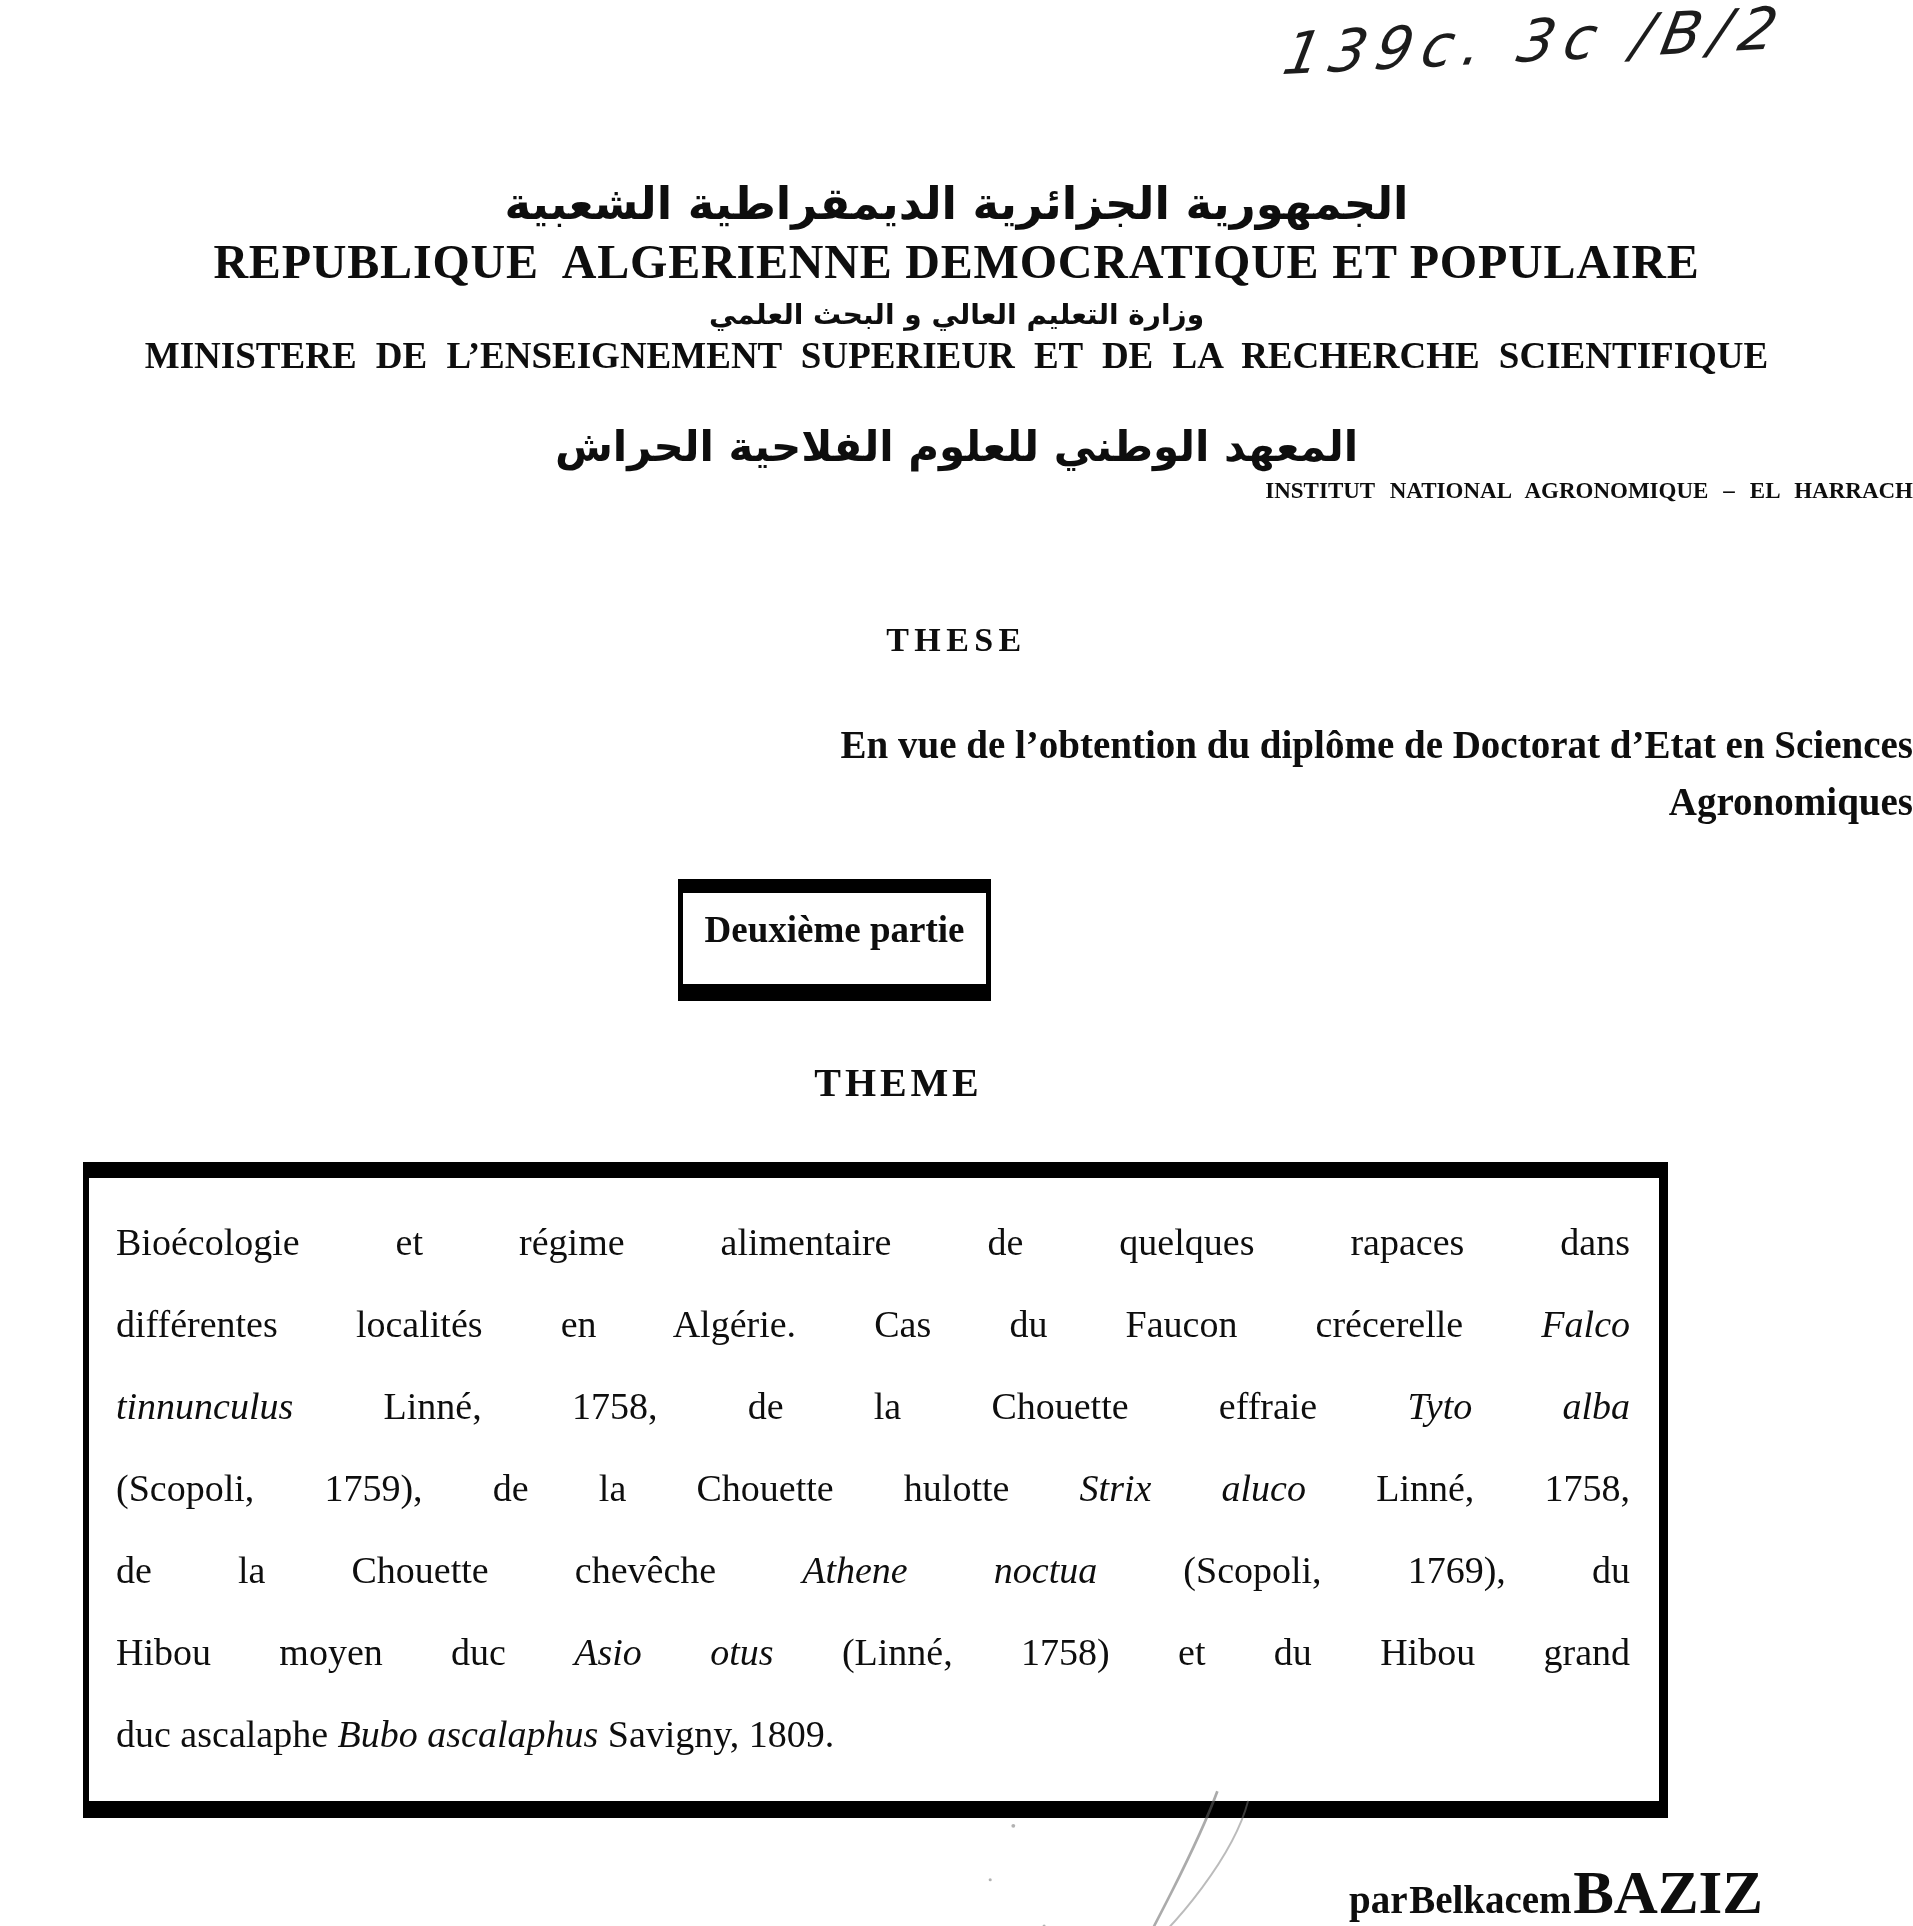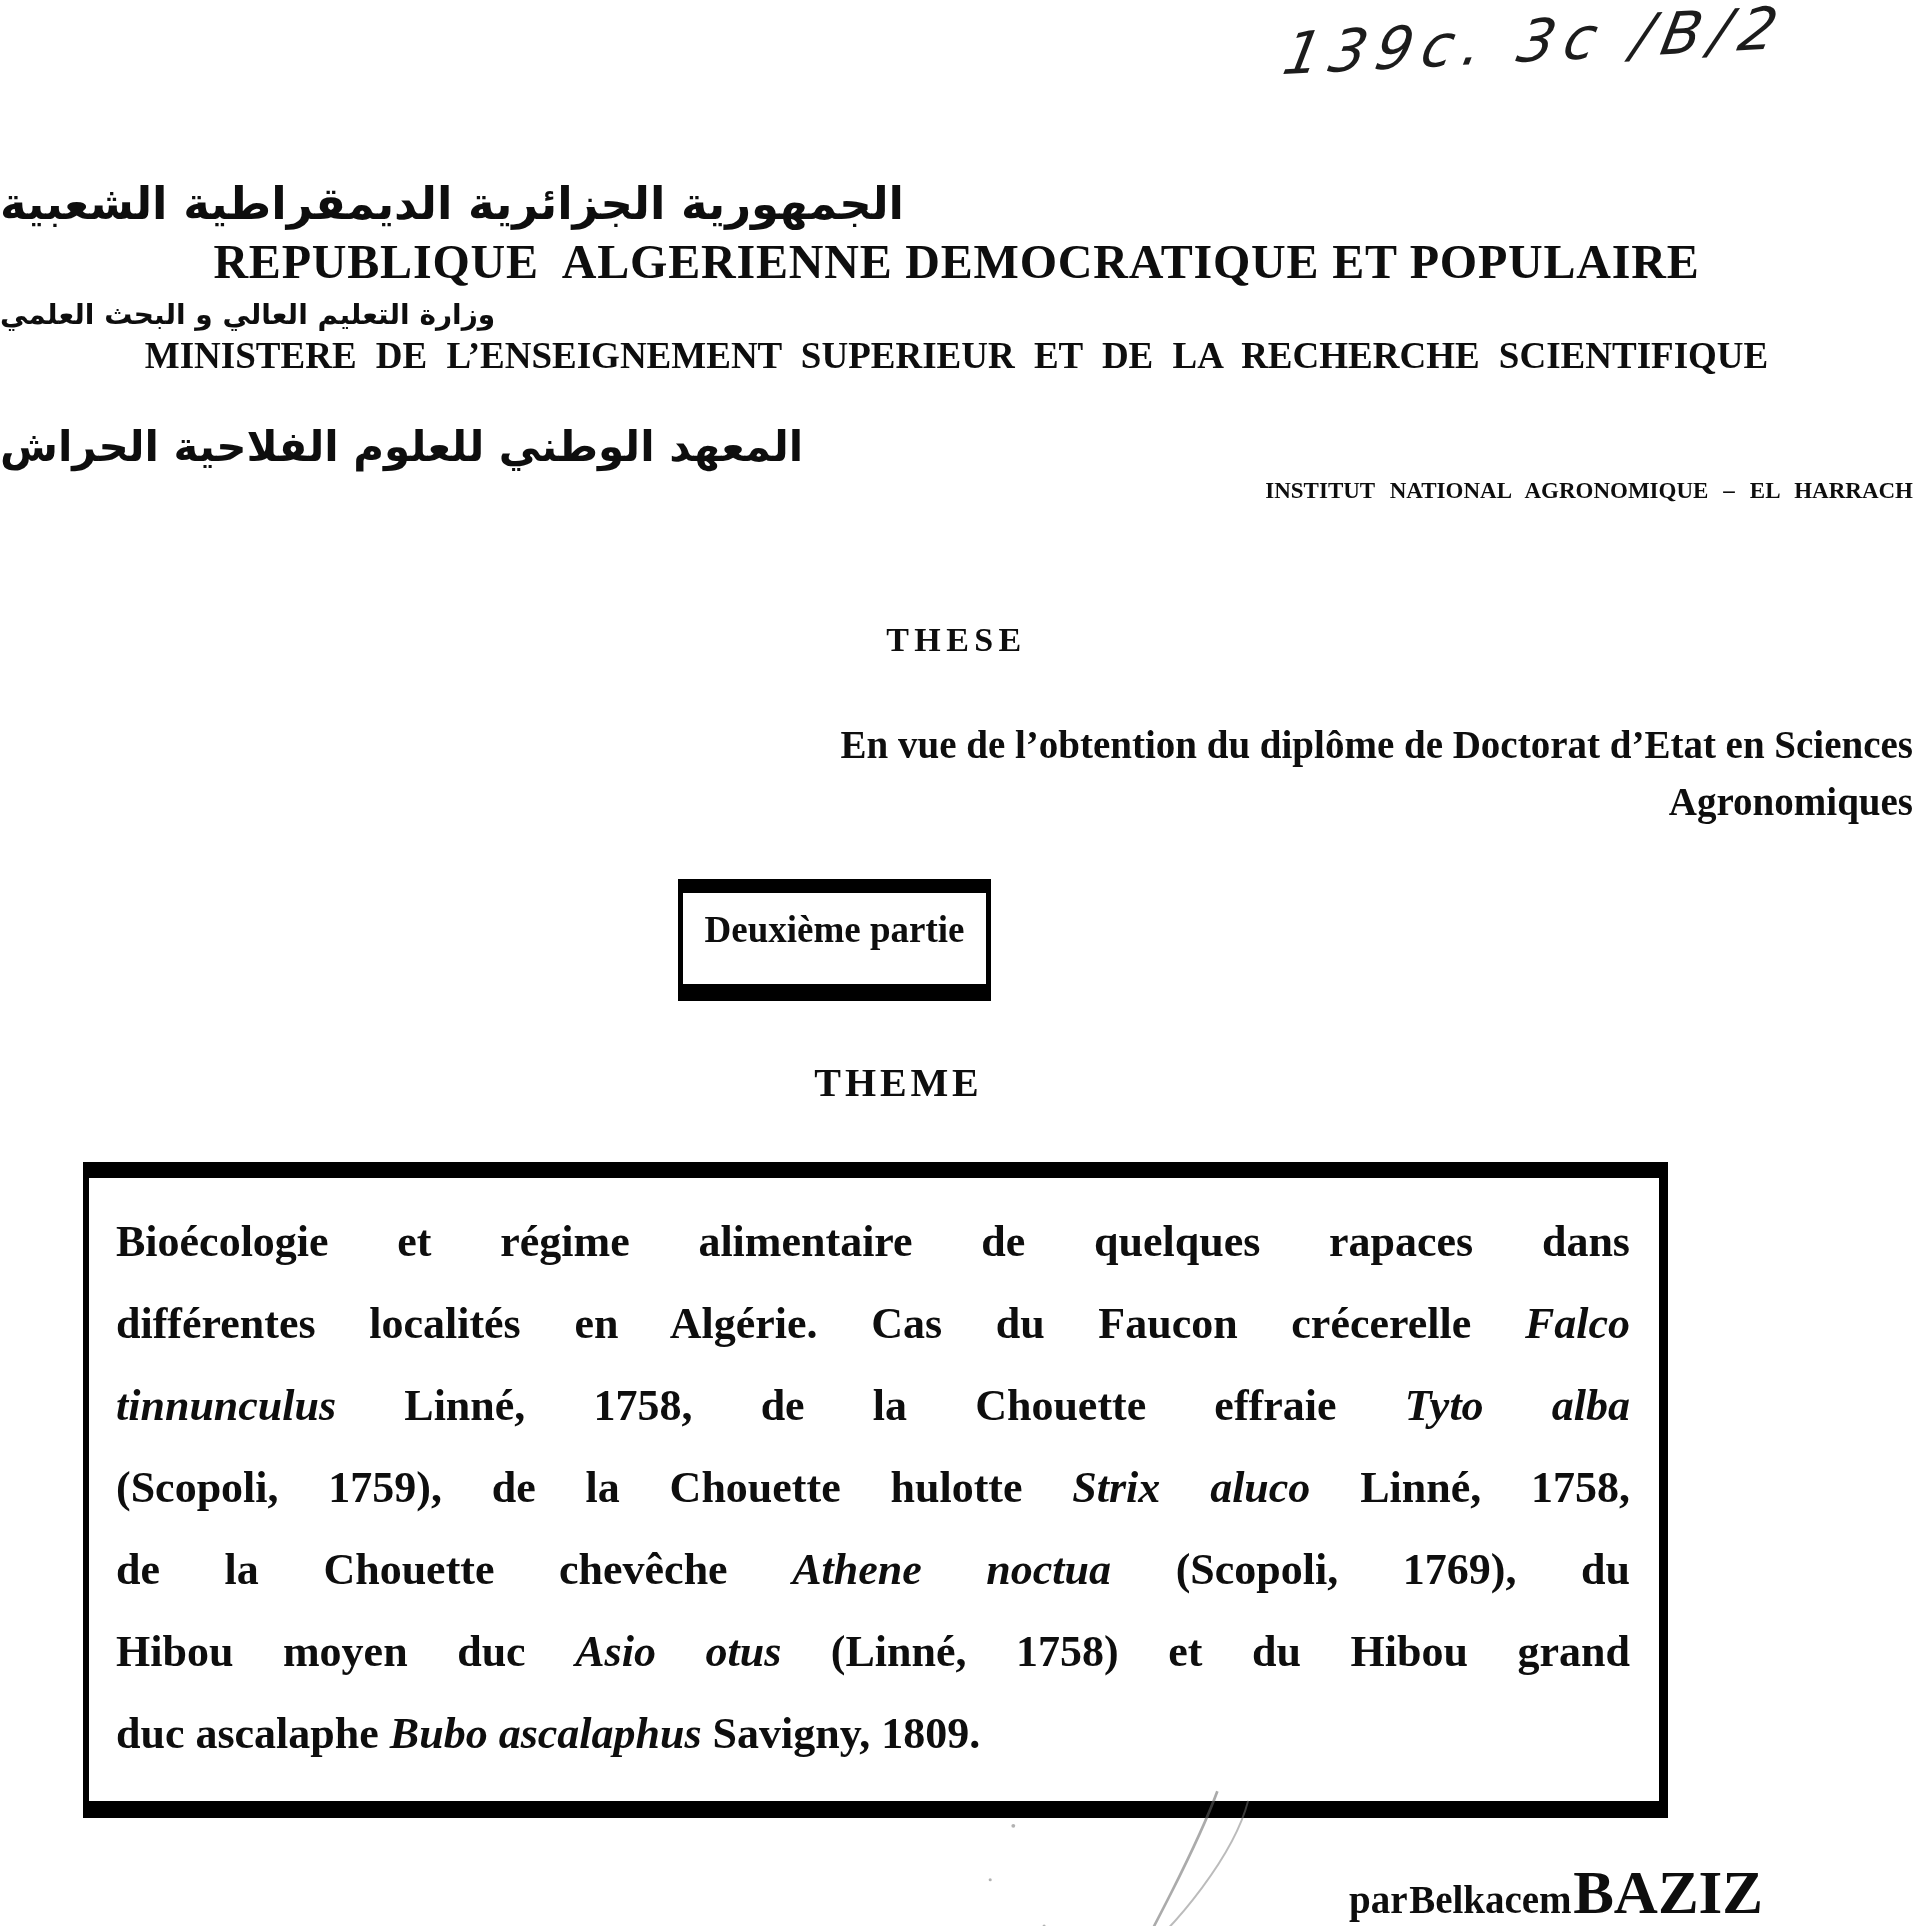--- a/index.html
+++ b/index.html
@@ -18,21 +18,21 @@
     top:7px;
     right:127px;
     font-family:"DejaVu Sans",sans-serif;
     font-style:italic;
     font-weight:400;
     font-size:58px;
     letter-spacing:9.2px;
     color:#1c1c1c;
     transform:rotate(-3deg) skewX(-14deg);
   }
-  .h-ar{font-family:"DejaVu Sans",sans-serif;font-weight:700;}
+  .h-ar{font-family:"DejaVu Sans",sans-serif;font-weight:700;text-align:center;}
   .h-ar1{font-size:45px;padding-top:177px;}
   .h-fr{font-weight:700;text-align:center;}
   .h-fr1{font-size:48px;letter-spacing:0.8px;margin-top:3.9px;white-space:pre-wrap;}
   .h-ar2{font-size:28px;margin-top:9px;}
   .h-fr2{font-size:37px;word-spacing:10px;margin-top:3.1px;}
   .h-ar3{font-size:42px;margin-top:45px;}
   .h-fr3{font-size:23px;word-spacing:9.2px;margin-top:7px;text-align:right;}
   .these{font-size:34px;font-weight:700;text-align:center;letter-spacing:5.4px;margin-top:117px;}
   .purpose{font-size:39px;font-weight:700;text-align:right;line-height:1.45;margin-top:58px;}
   .part-box{
@@ -53,22 +53,22 @@
     margin-top:56px;
     margin-left:83px;
     width:1585px;
     border:6.2px solid #000;
     border-top-width:16px;
     border-bottom-width:17.7px;
     border-right-width:9.2px;
     padding:22.3px 29px 26px 27px;
   }
   .title-line{
-    font-size:44px;
-    font-weight:700;
+    font-size:38px;
+    font-weight:400;
     line-height:82px;
     text-align:justify;
     text-align-last:justify;
   }
   .title-line .it{font-style:italic;}
   .title-line.last{text-align-last:left;}
   .byline{margin-top:40px;text-align:right;padding-right:150px;white-space:nowrap;}
   .byline .by,.byline .first{font-size:39px;font-weight:700;}
   .byline .last{font-size:61px;font-weight:700;}
   

